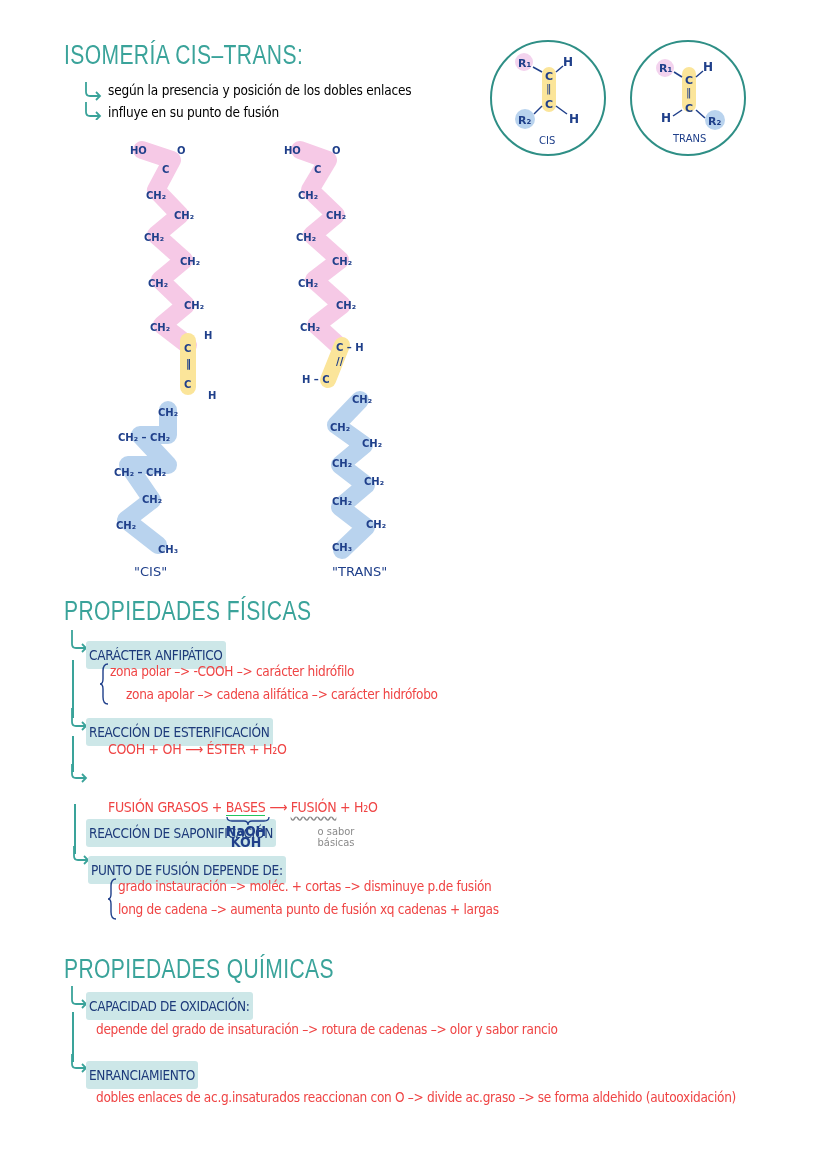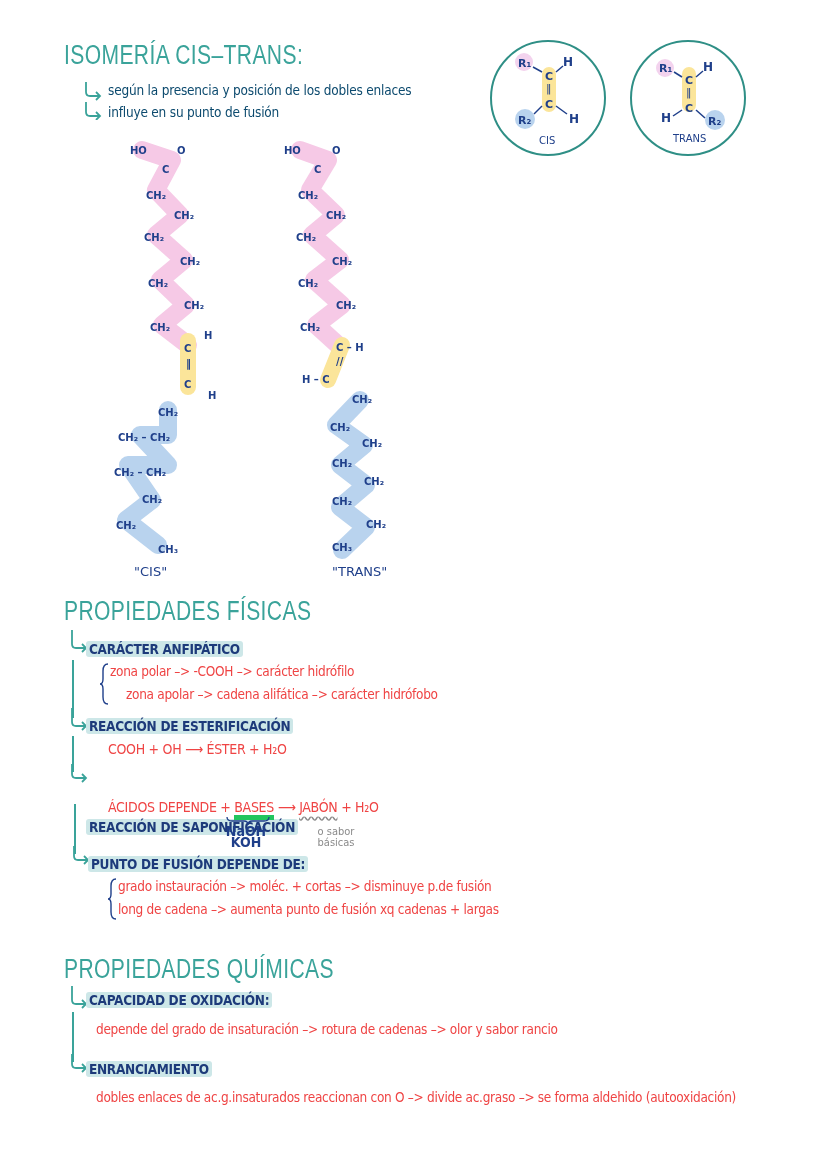--- a/index.html
+++ b/index.html
@@ -1,23 +1,23 @@
 <!DOCTYPE html>
 <html><head>
 <meta charset="utf-8">
 <style>
   html, body { margin: 0; padding: 0; background: #ffffff; }
   body { width: 828px; height: 1171px; position: relative; overflow: hidden;
          font-family: "DejaVu Sans Condensed", "DejaVu Sans", sans-serif; color: #1f3f8a; }
   .abs { position: absolute; }
   .title { font-family: "Liberation Sans Narrow", "Liberation Sans", sans-serif; color: #3aa39a;
            font-size: 27px; letter-spacing: 0.5px; font-weight: 400; transform: scaleX(0.78); transform-origin: left top; white-space: nowrap; }
-  .sub { font-size: 13.5px; color: #0c4a6e; white-space: nowrap; letter-spacing: -0.2px; }
-  .head { font-size: 13.5px; font-weight: bold; color: #1d3a7a; white-space: nowrap; letter-spacing: -0.3px;
-          background: #cde7e8; padding: 0 3px; border-radius: 3px; }
+  .sub { font-size: 13.5px; color: #000000; white-space: nowrap; letter-spacing: -0.2px; }
+  .head { font-size: 13.5px; font-weight: normal; color: #1d3a7a; white-space: nowrap; letter-spacing: -0.3px;
+          background: #cde7e8; padding: 6px 3px; border-radius: 3px; }
   .body { font-size: 13.5px; color: #ef4444; white-space: nowrap; letter-spacing: -0.3px; }
   .grey { font-size: 11px; color: #8a8a8a; line-height: 11px; white-space: nowrap; text-align: center; }
   .tiny { font-size: 14px; font-weight: bold; color: #1f3f8a; line-height: 11px; text-align: center; }
   .vline { position: absolute; width: 2px; background: #3aa39a; }
   svg text { font-family: "DejaVu Sans", sans-serif; }
 </style>
 </head>
 <body>
 
 <div class="abs title" style="left:64px;top:40px;">ISOMERÍA CIS–TRANS:</div>
@@ -147,21 +147,21 @@
 <div class="abs head" style="left:86px;top:718px;">REACCIÓN DE ESTERIFICACIÓN</div>
 <div class="abs body" style="left:108px;top:741px;font-size:14px;">COOH + OH ⟶ ÉSTER + H₂O</div>
 
 <div class="vline" style="left:72px;top:736px;height:36px;"></div>
 <svg class="abs" style="left:68px;top:762px;" width="24" height="30">
   <path d="M4 2 V12 Q4 16 8 16 H18 M14 12 L18 16 L14 20" stroke="#3aa39a" stroke-width="1.8" fill="none"></path>
 </svg>
 <div class="abs head" style="left:86px;top:819px;">REACCIÓN DE SAPONIFICACIÓN</div>
 
 <div class="abs body" style="left:108px;top:799px;font-size:14px;">
-  <span>ÁCIDOS DEPENDE + </span><span style="border-bottom:5px solid #22c55e;">BASES</span><span> ⟶ </span><span style="text-decoration:underline wavy #8a8a8a;text-underline-offset:4px;">JABÓN</span><span> + H₂O</span>
+  <span>FUSIÓN GRASOS + </span><span style="border-bottom:1px solid #22c55e;">BASES</span><span> ⟶ </span><span style="text-decoration:underline wavy #8a8a8a;text-underline-offset:4px;">FUSIÓN</span><span> + H₂O</span>
 </div>
 <svg class="abs" style="left:226px;top:816px;" width="44" height="10">
   <path d="M1 1 Q1 5 6 5 H18 Q22 5 22 9 Q22 5 26 5 H38 Q43 5 43 1" stroke="#1f3f8a" stroke-width="1.3" fill="none"></path>
 </svg>
 <div class="abs tiny" style="left:224px;top:826px;width:44px;">
   <div>NaOH</div>
   <div>KOH</div>
 </div>
 <div class="abs grey" style="left:298px;top:826px;width:76px;">
   <div>o sabor</div>

